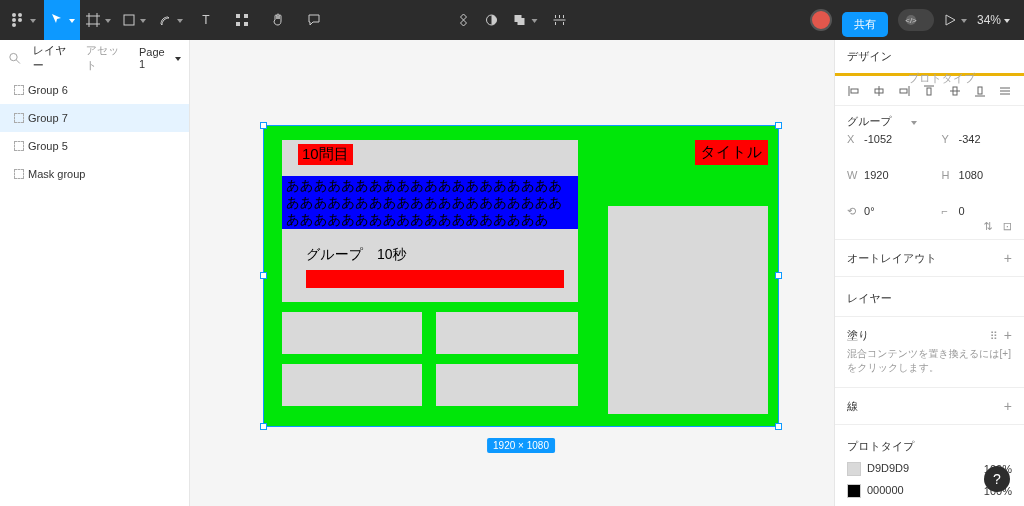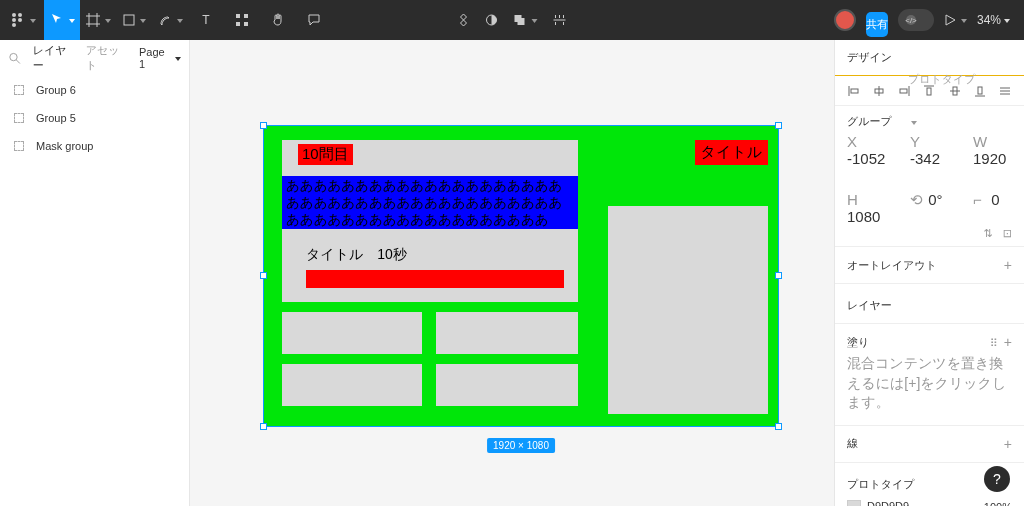--- a/index.html
+++ b/index.html
@@ -6,37 +6,37 @@
   html, body { width: 1024px; height: 506px; overflow: hidden; background: #fff; }
 
   
   .toolbar { height: 40px; background: #2c2c2c; display: flex; align-items: center; color: #ccc; font-size: 12px; position: relative; }
   .tool-left { display: flex; align-items: center; height: 100%; }
   .tool-btn { width: 36px; height: 40px; display: flex; align-items: center; justify-content: center; cursor: pointer; }
   .tool-btn.menu { width: 44px; }
   .tool-btn.active { background: #0d99ff; color: #fff; }
   .tool-center { position: absolute; left: 50%; transform: translateX(-50%); display: flex; align-items: center; gap: 14px; }
   .tool-right { margin-left: auto; display: flex; align-items: center; gap: 10px; height: 100%; padding-right: 14px; }
-  .share-btn { background: #0d99ff; color: #fff; padding: 5px 0; border-radius: 5px; font-size: 11px; cursor: pointer; margin-top: 9px; }
+  .share-btn { background: #0d99ff; color: #fff; padding: 5px 12px; border-radius: 5px; font-size: 11px; cursor: pointer; margin-top: 9px; }
   .dev-btn { background: #444; padding: 4px 6px; border-radius: 12px; display: flex; align-items: center; }
   .zoom { color: #ddd; font-size: 12px; }
   .avatar { width: 22px; height: 22px; border-radius: 50%; background: #e2574c; border: 2px solid #555; }
 
   svg { display: block; }
 
   
   .workspace { display: flex; height: 486px; }
 
   
   .left-panel { width: 190px; border-right: 1px solid #e6e6e6; background: #fff; display: flex; flex-direction: column; }
   .left-tabs { display: flex; align-items: center; height: 36px; padding: 0 8px; font-size: 11px; color: #999; gap: 12px; }
   .left-tabs .search-icon { width: 14px; height: 14px; }
   .left-tabs .tab-active { color: #333; font-weight: 500; }
   .left-tabs .page-sel { margin-left: auto; color: #333; display:flex; align-items:center; gap:2px; }
-  .layer-item { height: 28px; display: flex; align-items: center; padding-left: 14px; font-size: 11px; color: #333; gap: 12px; cursor: pointer; }
+  .layer-item { height: 28px; display: flex; align-items: center; padding-left: 14px; font-size: 11px; color: #333; gap: 4px; cursor: pointer; }
   .layer-item.selected { background: #e5f3ff; }
   .layer-icon { width: 10px; height: 10px; border: 1px dashed #aaa; }
 
   
   .canvas-area { flex: 1; background: #f5f5f5; position: relative; overflow: hidden; }
   .hscroll { position: absolute; bottom: 6px; left: 300px; width: 120px; height: 6px; background: #c3c3c3; border-radius: 3px; }
 
   .frame-sel { position: absolute; left: 73px; top: 85px; width: 516px; height: 302px; border: 1px solid #0d99ff; background: #00e609; }
   .sel-handle { position: absolute; width: 7px; height: 7px; background: #fff; border: 1px solid #0d99ff; }
   .h-tl { left: -4px; top: -4px; } .h-tr { right: -4px; top: -4px; } .h-bl { left: -4px; bottom: -4px; } .h-br { right: -4px; bottom: -4px; }
@@ -52,32 +52,32 @@
   .title-badge { position: absolute; right: 10px; top: 14px; background: #ff0000; color: #000; font-size: 15px; padding: 3px 6px; }
   .thumb-box { position: absolute; right: 10px; top: 80px; width: 160px; height: 208px; background: #d9d9d9; }
   .ans { position: absolute; background: #d9d9d9; }
   .ans1 { left: 18px; top: 186px; width: 140px; height: 42px; }
   .ans2 { left: 172px; top: 186px; width: 142px; height: 42px; }
   .ans3 { left: 18px; top: 238px; width: 140px; height: 42px; }
   .ans4 { left: 172px; top: 238px; width: 142px; height: 42px; }
 
   
   .right-panel { width: 190px; border-left: 1px solid #e6e6e6; background: #fff; font-size: 11px; color: #333; overflow: hidden; }
-  .rp-tabs { display: flex; height: 36px; align-items: center; padding: 0 12px; gap: 16px; border-bottom: 1px solid #eab308; text-align: right; }
+  .rp-tabs { display: flex; height: 36px; align-items: center; padding: 0 12px; gap: 16px; border-bottom: 3px solid #eab308; text-align: right; }
   .rp-tabs .active { color: #333; font-weight: 500; } .rp-tabs .inactive { color: #aaa; margin-top: 44px; }
   .rp-row { display: flex; align-items: center; height: 30px; padding: 0 12px; gap: 10px; }
   .rp-row.icons { justify-content: space-between; border-bottom: 1px solid #eee; }
   .rp-section { padding: 8px 12px 4px; font-weight: 500; display:flex; align-items:center; gap:16px; }
-  .rp-grid { display: grid; grid-template-columns: 1fr 1fr 1fr; padding: 0 12px; row-gap: 6px; column-gap: 6px; font-size: 15px; gap: 24px; }
+  .rp-grid { display: grid; grid-template-columns: 1fr 1fr; padding: 0 12px; row-gap: 6px; column-gap: 6px; font-size: 11px; gap: 24px; }
   .rp-grid .lbl { color: #999; display: inline-block; width: 14px; }
   .rp-divider { border-top: 1px solid #eee; margin: 6px 0; }
   .rp-line { display:flex; align-items:center; justify-content:space-between; padding: 4px 12px; }
   .plus { color: #999; font-size: 14px; }
   .swatch { width: 14px; height: 14px; display:inline-block; border:1px solid #ccc; margin-right:6px; vertical-align:middle; }
-  .rp-note { color:#999; font-size:14px; padding: 0 12px 6px; line-height:1.4; }
+  .rp-note { color:#999; font-size:10px; padding: 0 12px 6px; line-height:1.4; }
   .eye { color:#888; }
   .help-fab { position:absolute; right:14px; bottom:14px; width:26px; height:26px; border-radius:50%; background:#2c2c2c; color:#fff; display:flex; align-items:center; justify-content:center; font-size:14px; }
 
   .chev::after { content:''; display:inline-block; width:0; height:0; border-left:3px solid transparent; border-right:3px solid transparent; border-top:4px solid currentColor; margin-left:3px; vertical-align:middle; }
 </style>
 </head>
 <body>
 
 <div class="toolbar">
   <div class="tool-left">
@@ -198,37 +198,41 @@
       <span>アセット</span>
       <span class="page-sel">
           <span>Page 1</span>
           <span class="chev"></span>
         </span>
     </div>
     <div class="layer-item">
         <span class="layer-icon"></span>
         <span>Group 6</span>
       </div>
+    <div class="layer-item selected">
+        <span class="layer-icon"></span>
+        <span>Group 7</span>
+      </div>
     <div class="layer-item">
         <span class="layer-icon"></span>
         <span>Group 5</span>
       </div>
     <div class="layer-item">
         <span class="layer-icon"></span>
         <span>Mask group</span>
       </div>
   </div>
 
   <div class="canvas-area">
     <div class="frame-sel">
       <div class="slide">
         <div class="big-box">
           <div class="q-badge">10問目</div>
           <div class="q-text">あああああああああああああああああああああああああああああああああああああああああああああああああああああああああああ</div>
-          <div class="timer-label">タイトル　10秒</div>
+          <div class="timer-label">グループ　10秒</div>
           <div class="timer-bar"></div>
         </div>
         <div class="title-badge">タイトル</div>
         <div class="thumb-box"></div>
         <div class="ans ans1"></div>
         <div class="ans ans2"></div>
         <div class="ans ans3"></div>
         <div class="ans ans4"></div>
       </div>
       <div class="sel-handle h-tl"></div>
@@ -311,16 +315,20 @@
     <div class="rp-line">
         <span>線</span>
         <span class="plus">+</span>
       </div>
     <div class="rp-divider"></div>
     <div class="rp-section">プロトタイプ</div>
     <div class="rp-line">
         <span><span class="swatch" style="background:#d9d9d9"></span><span>D9D9D9</span></span>
         <span>100%</span>
       </div>
+    <div class="rp-line">
+        <span><span class="swatch" style="background:#000"></span><span>000000</span></span>
+        <span>100%</span>
+      </div>
   </div>
 </div>
 
 <div class="help-fab">?</div>
 
 </body></html>

